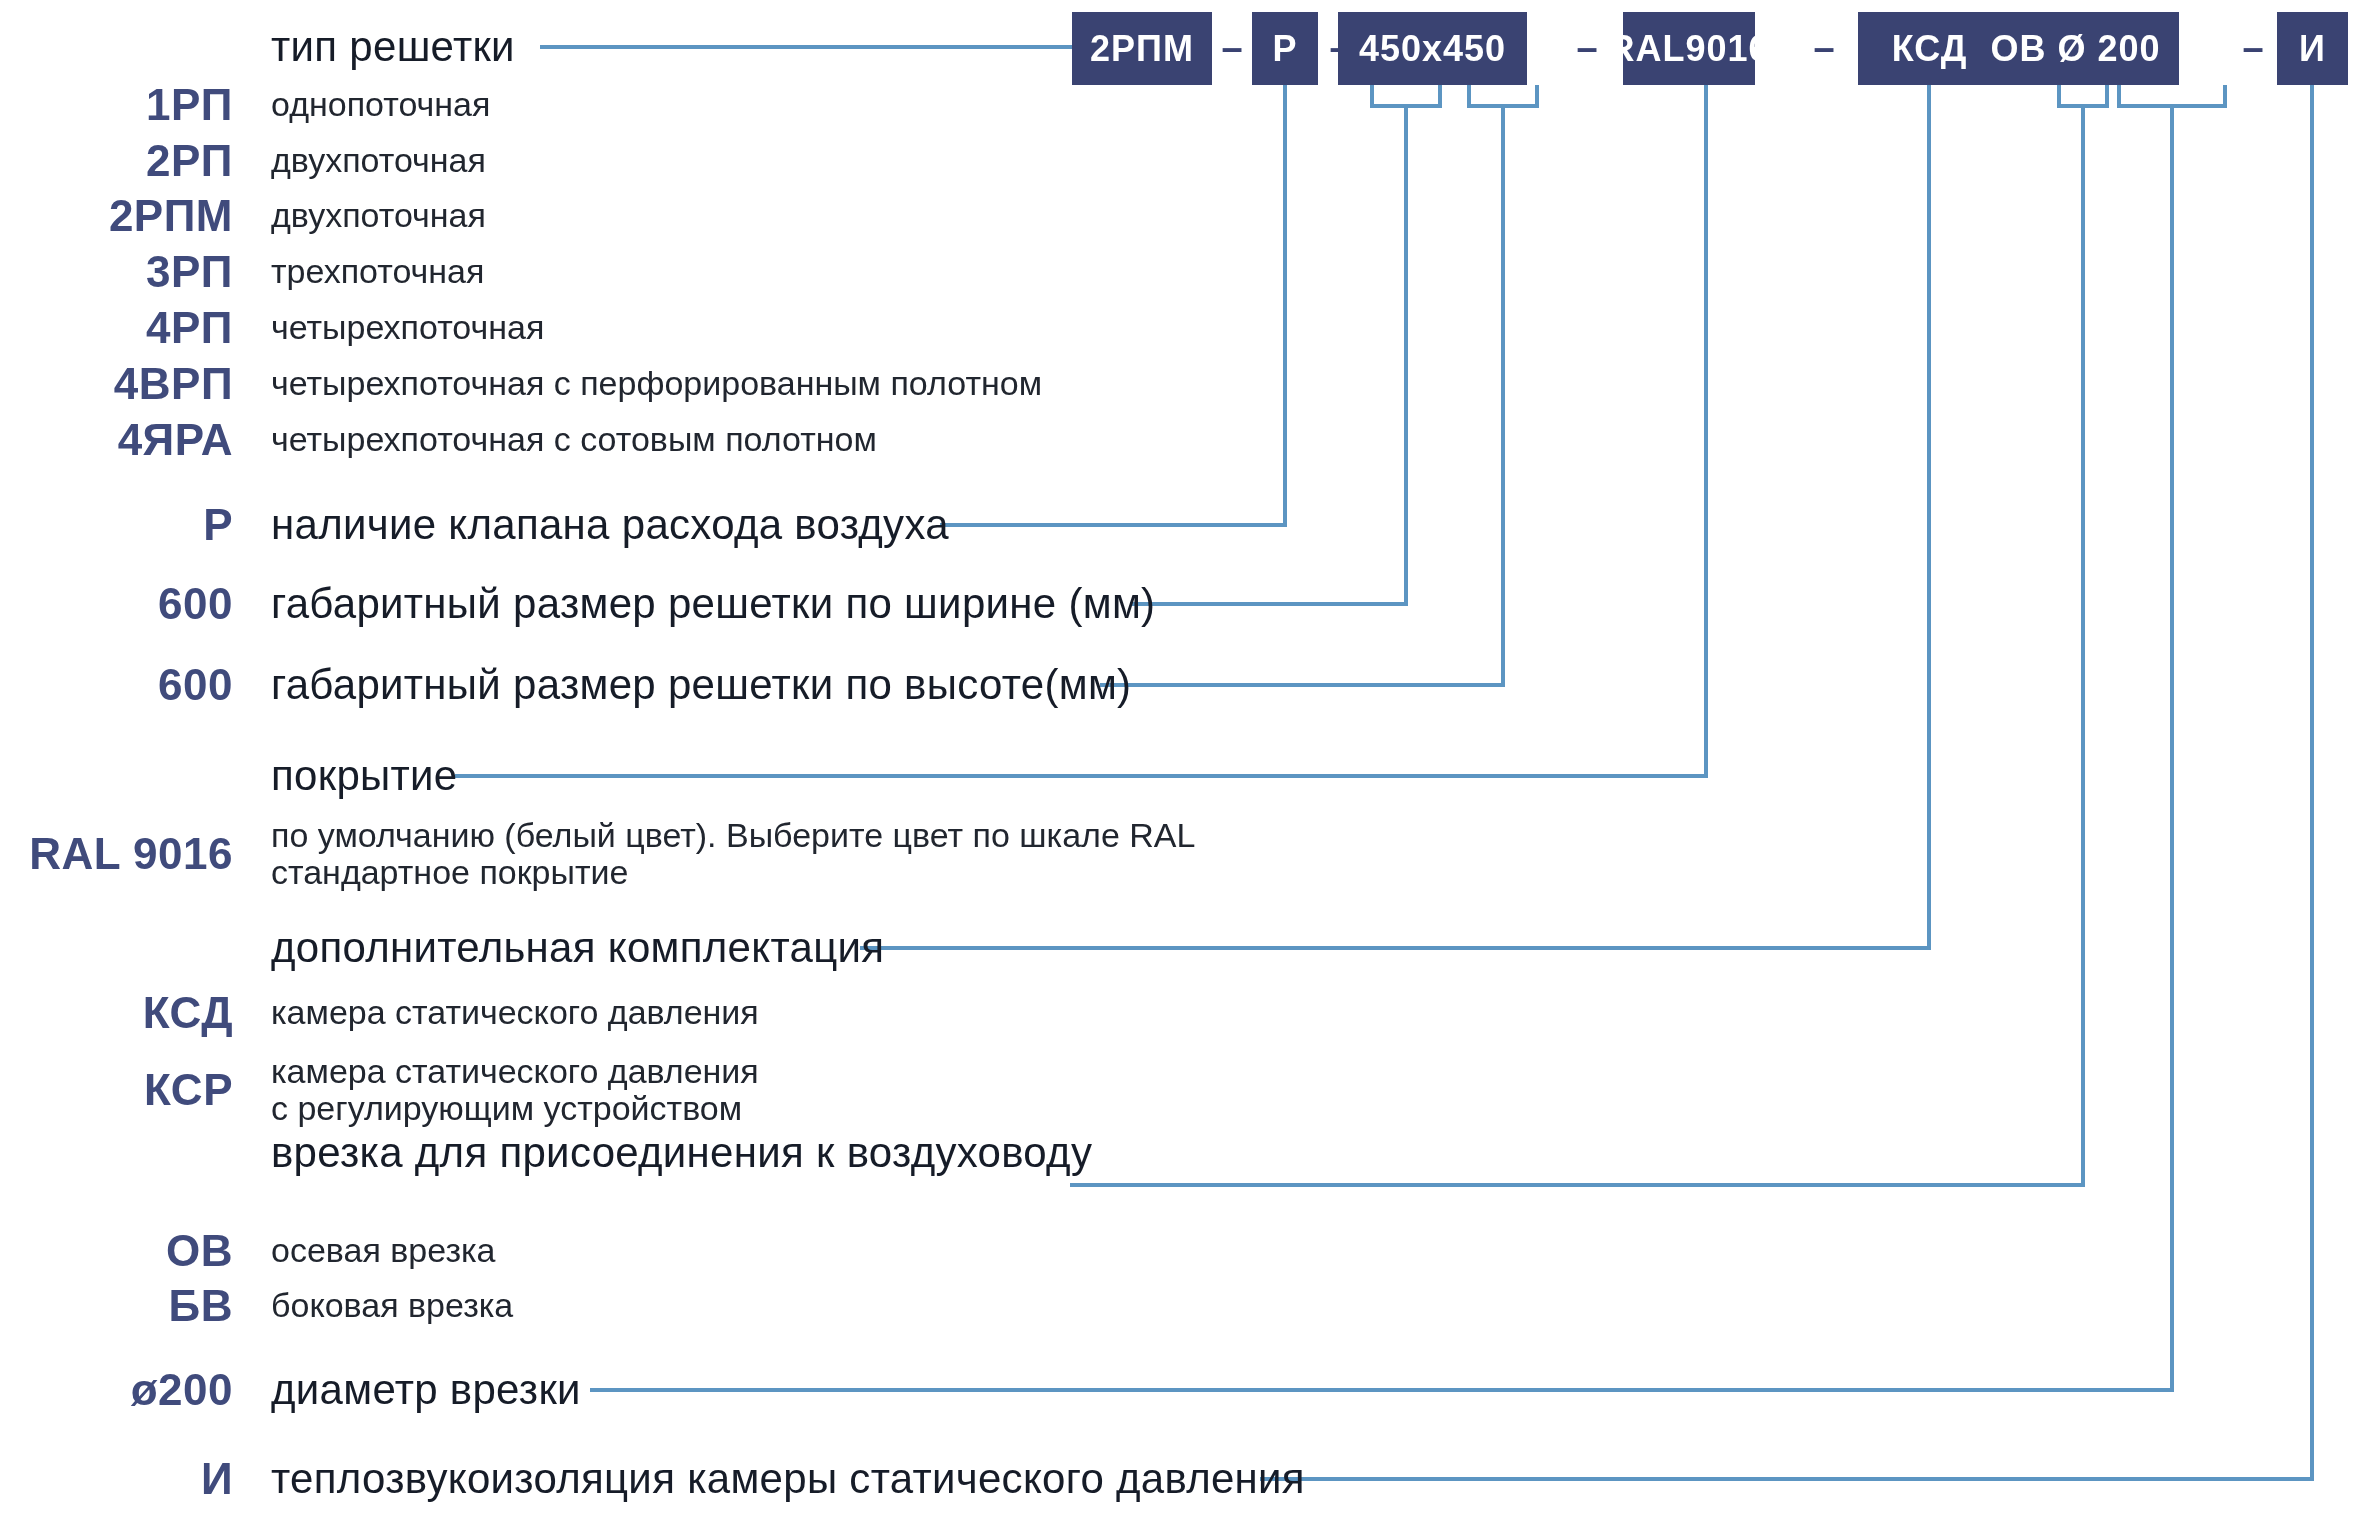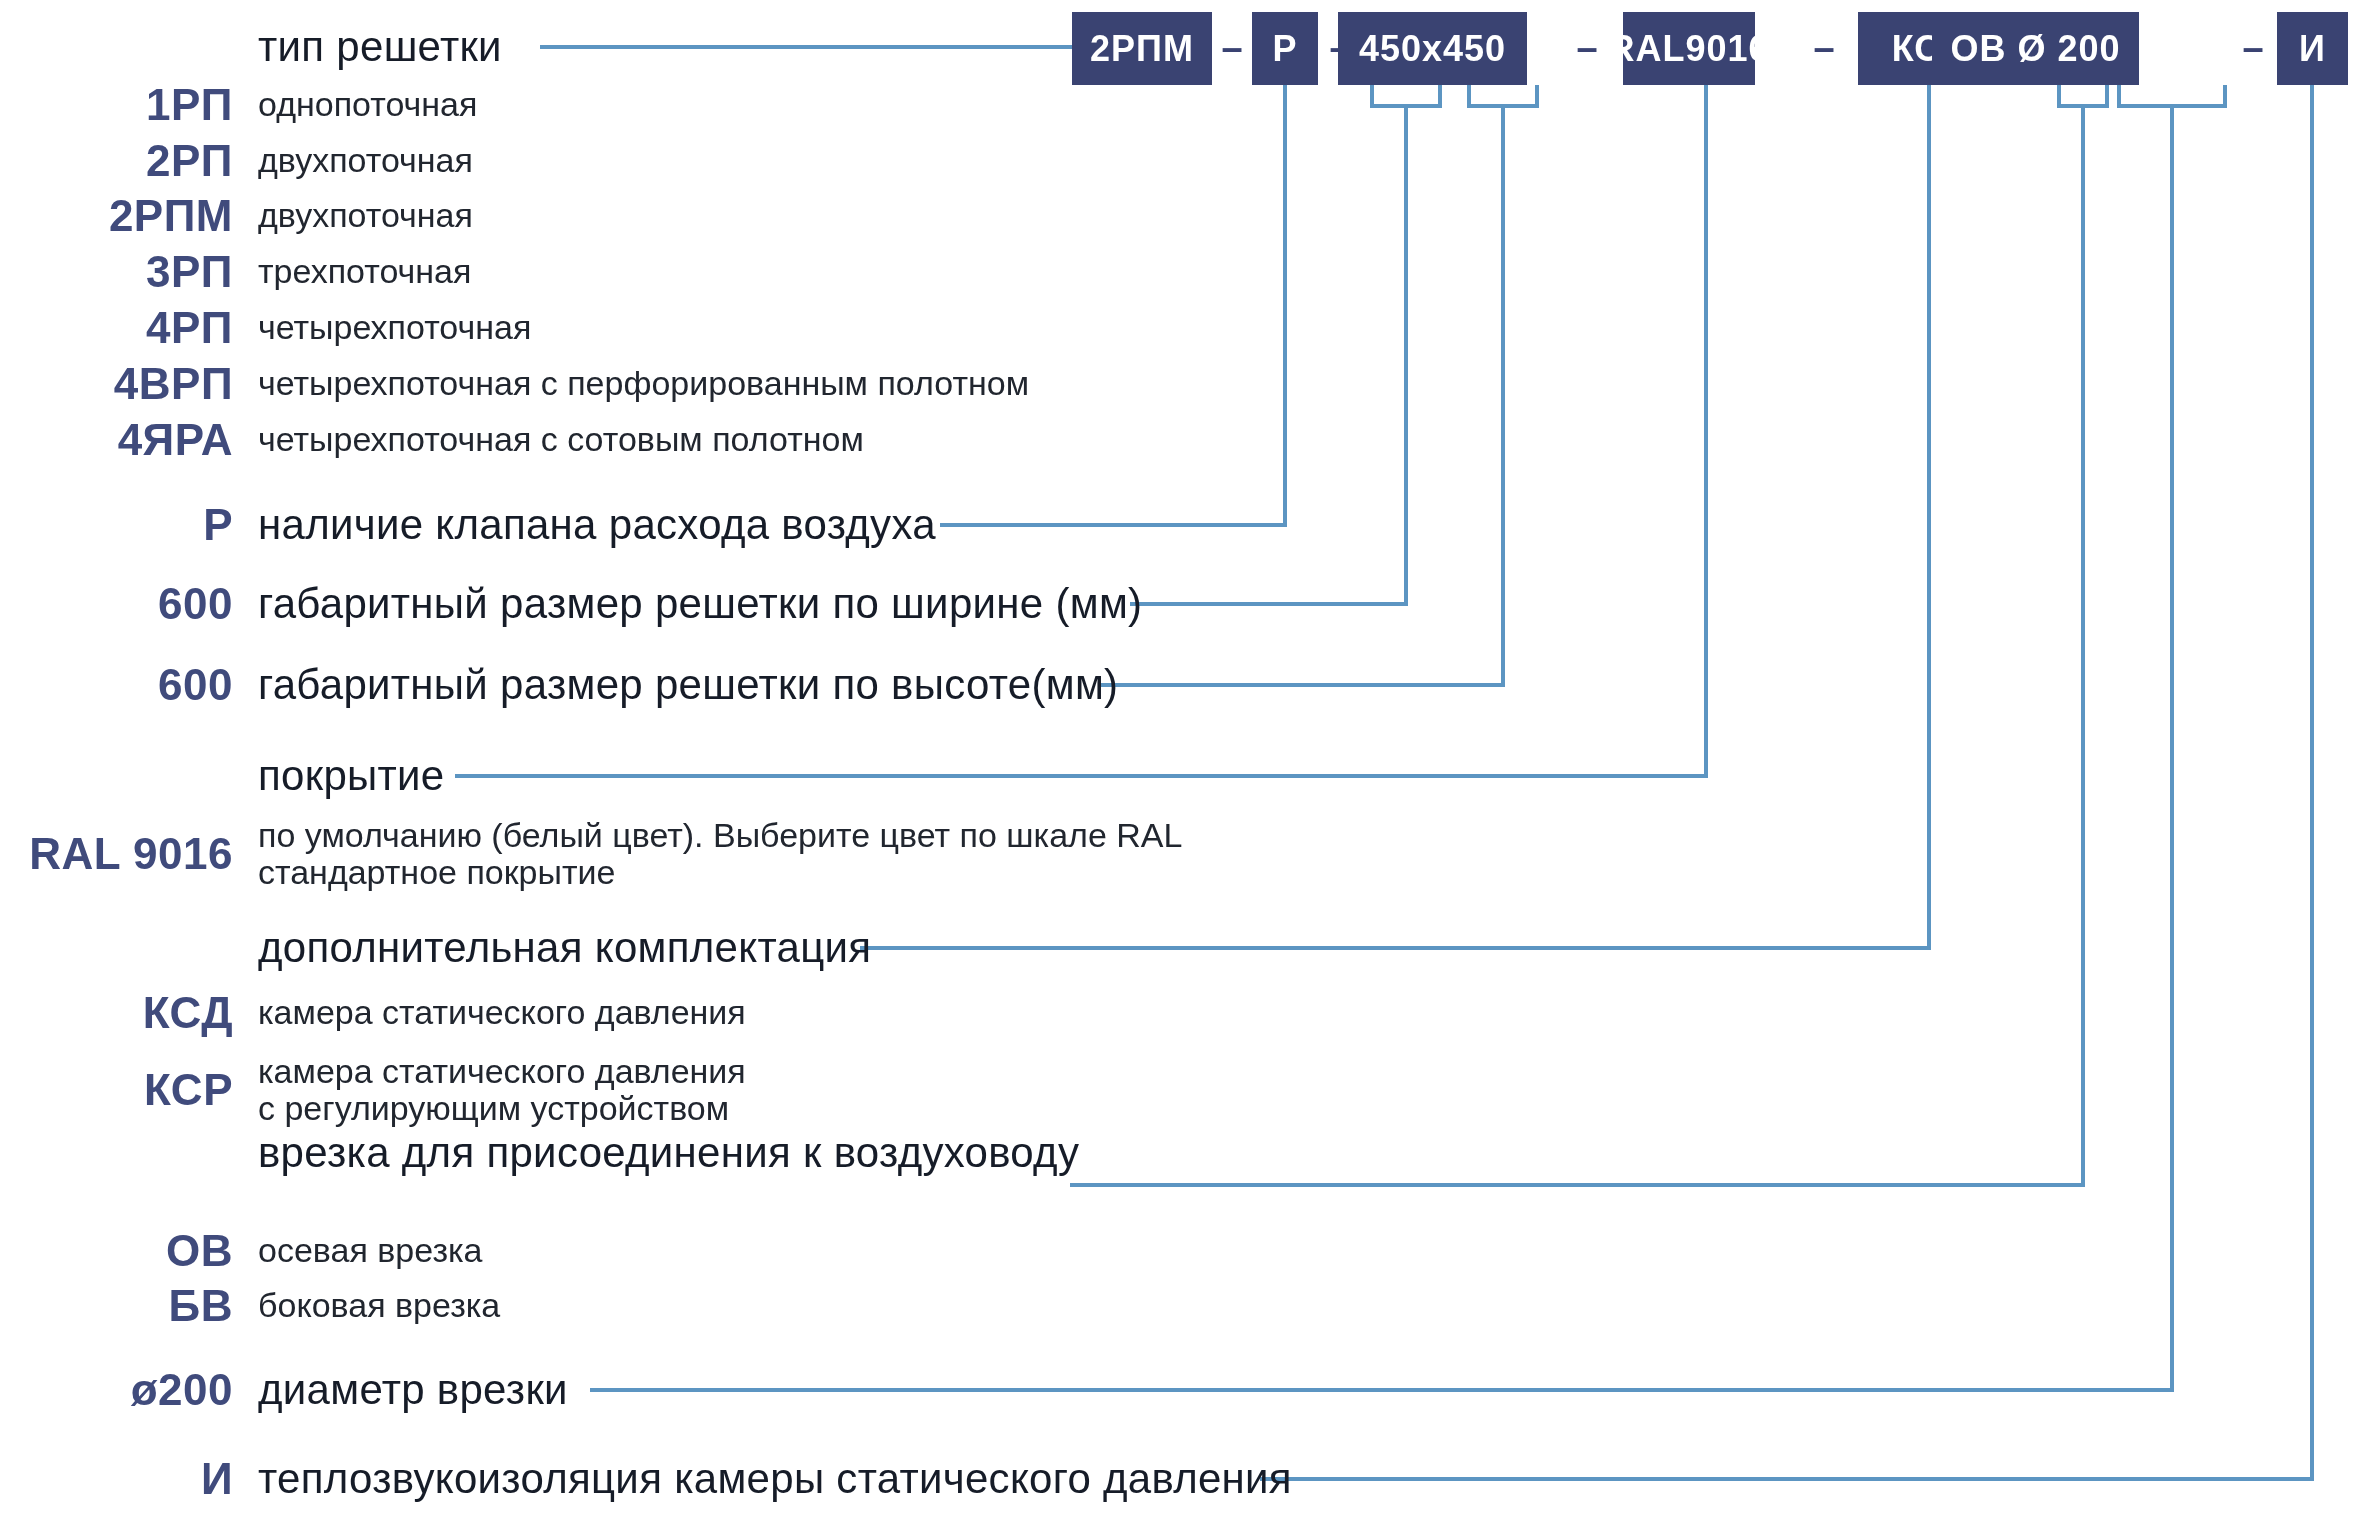--- a/index.html
+++ b/index.html
@@ -32,21 +32,21 @@
   }
   
   .row{
     position:absolute;left:0;width:2357px;z-index:1;
     display:flex;align-items:center;transform:translateY(-50%);
   }
   .row .code{
     flex:none;width:233px;text-align:right;white-space:nowrap;
     font-size:44px;font-weight:700;color:var(--code-text);letter-spacing:0.5px;
   }
-  .row .text{margin-left:25px;white-space:nowrap;}
+  .row .text{margin-left:38px;white-space:nowrap;}
   .row.heading .text{font-size:42px;font-weight:500;color:var(--heading-text);letter-spacing:0.3px;}
   .row.option .text{font-size:34px;font-weight:400;color:var(--desc-text);line-height:1.1;}
 </style>
 </head>
 <body>
 
 <div class="stage">
 
   <svg class="connectors" width="2357" height="1523" viewBox="0 0 2357 1523">
     <path d="M540 47 H1072"></path>
@@ -73,21 +73,21 @@
   </div>
   <div class="dash" style="left:1587px;">–</div>
   <div class="dbox" style="left:1623px;width:132px;">
     <span>RAL9016</span>
   </div>
   <div class="dash" style="left:1824px;">–</div>
   <div class="dbox" style="left:1858px;width:143px;">
     <span>КСД</span>
   </div>
   <div class="dash" style="left:2024px;">–</div>
-  <div class="dbox" style="left:1932px;width:207px;">
+  <div class="dbox" style="left:1972px;width:207px;">
     <span>ОВ Ø 200</span>
   </div>
   <div class="dash" style="left:2253px;">–</div>
   <div class="dbox" style="left:2277px;width:71px;">
     <span>И</span>
   </div>
 
   <div class="row heading" style="top:47px;">
     <div class="code"></div>
     <div class="text">тип решетки</div>

